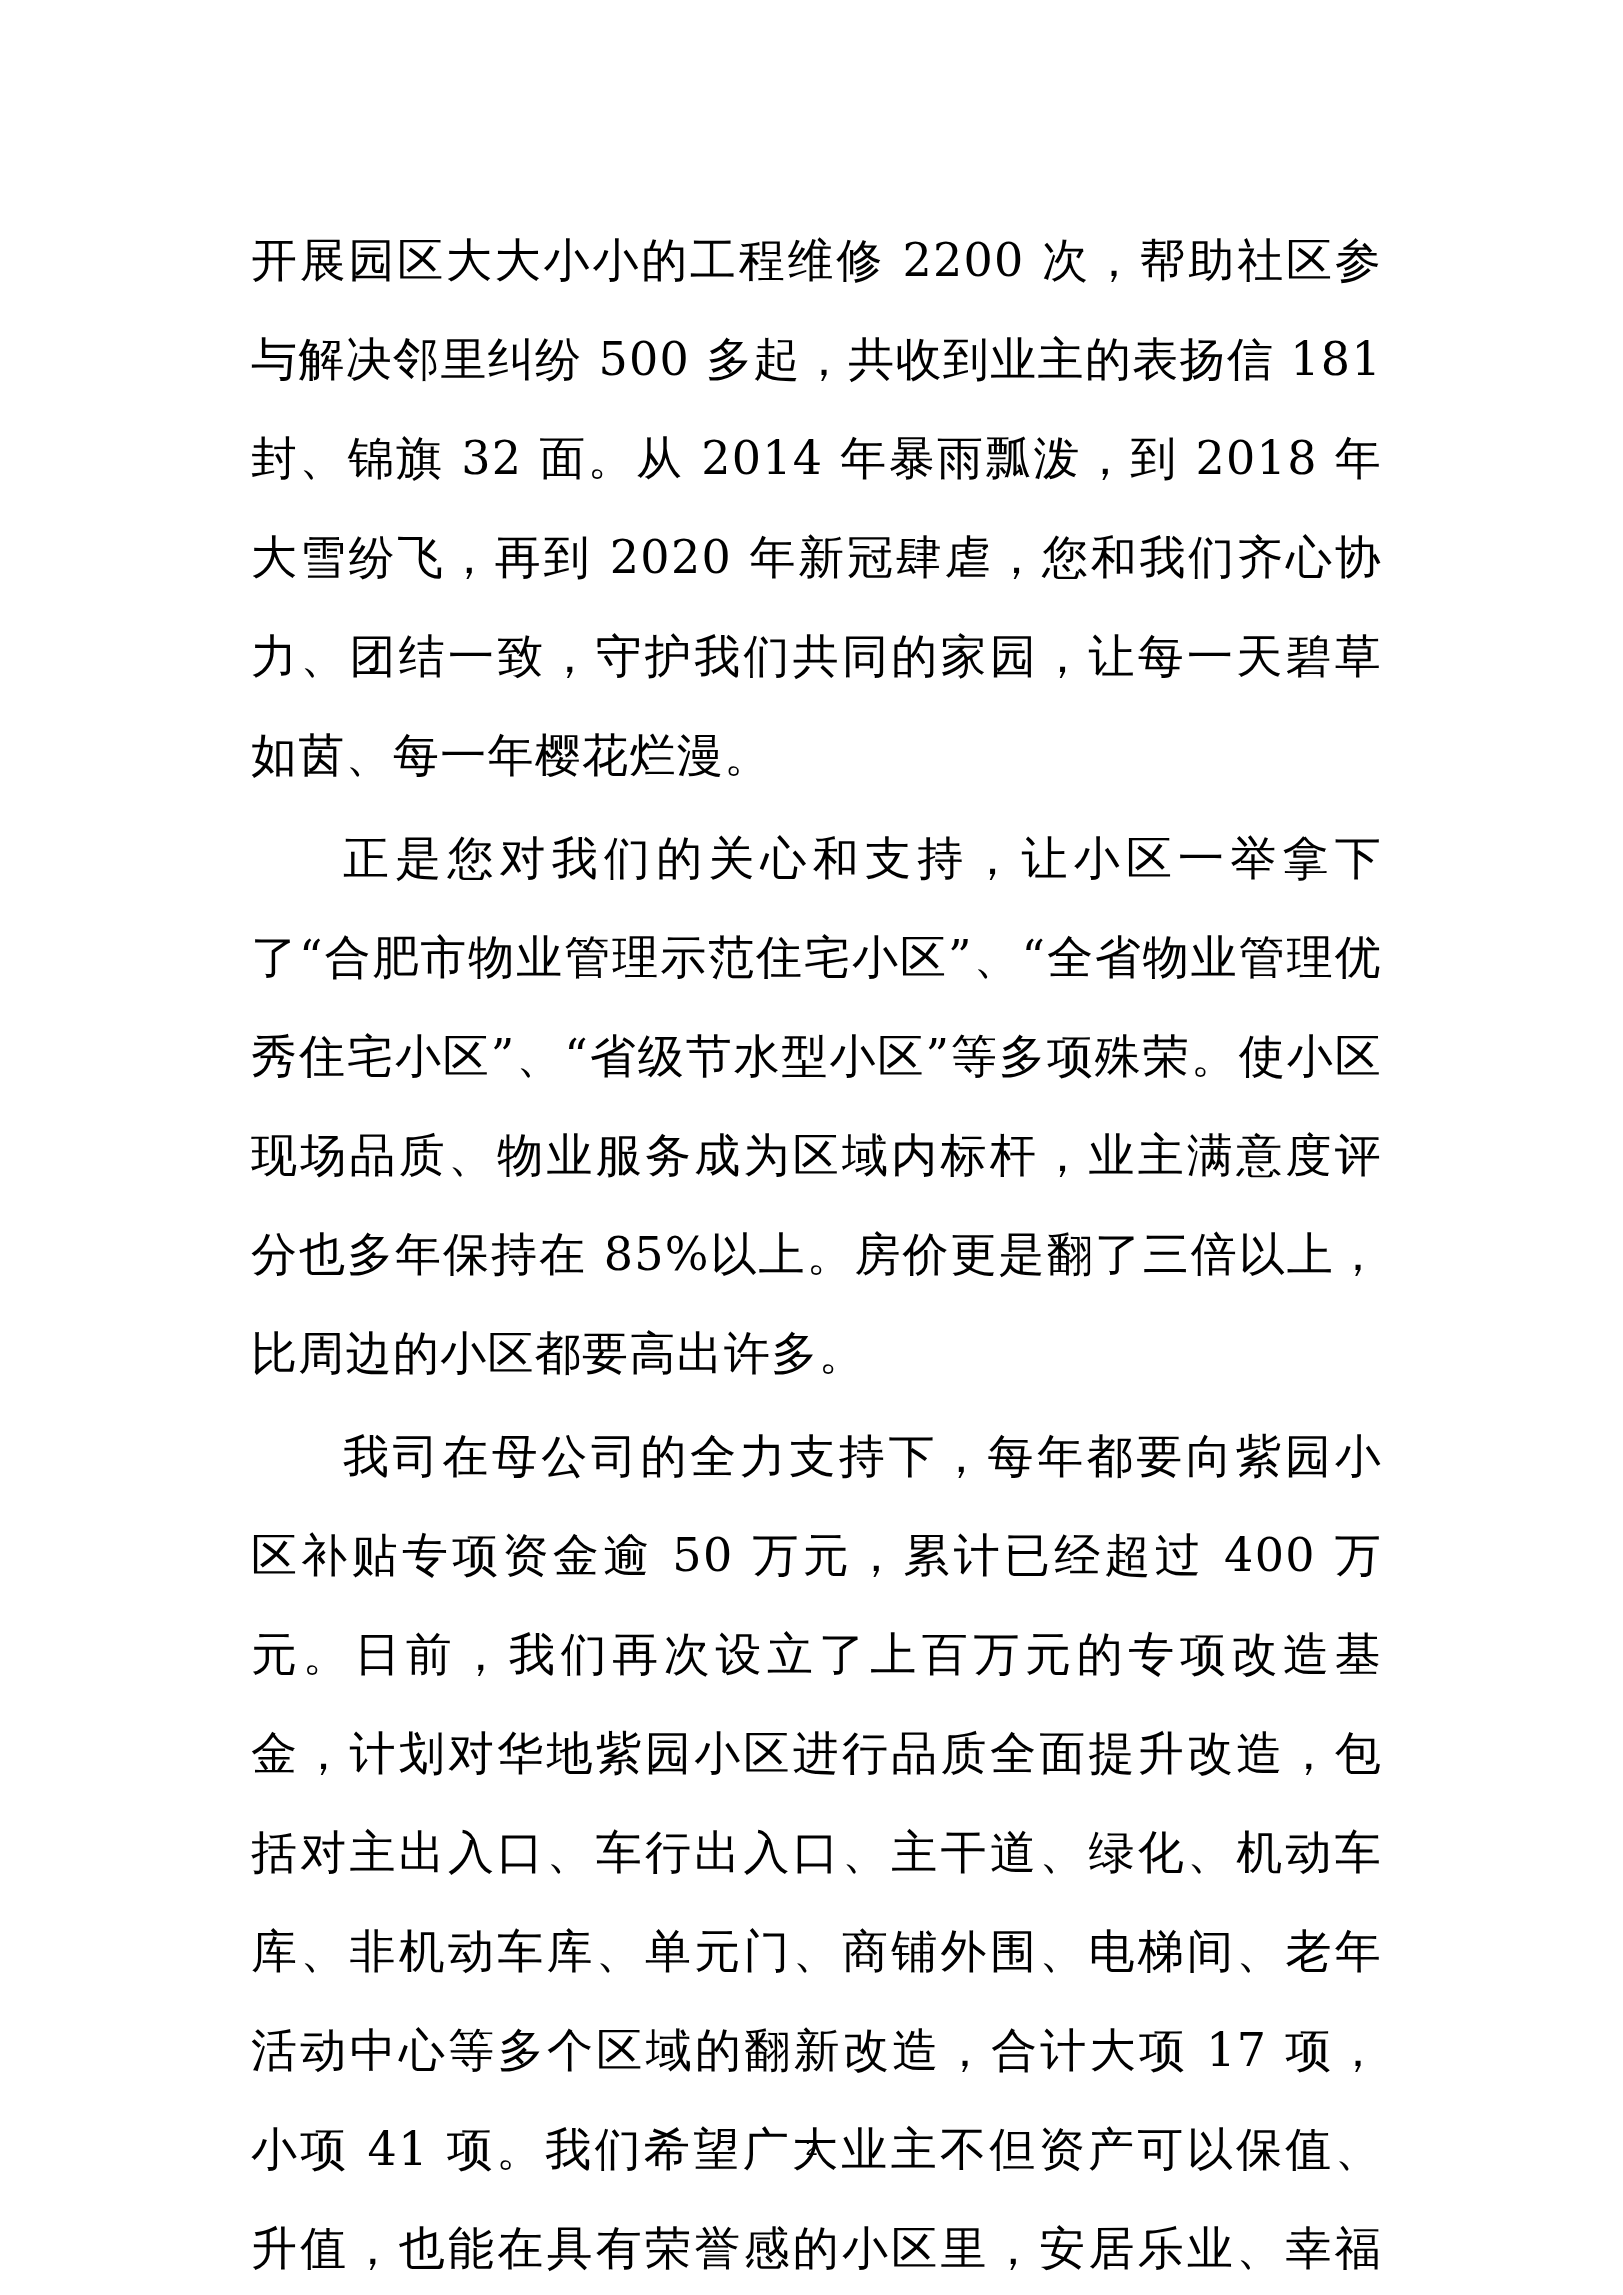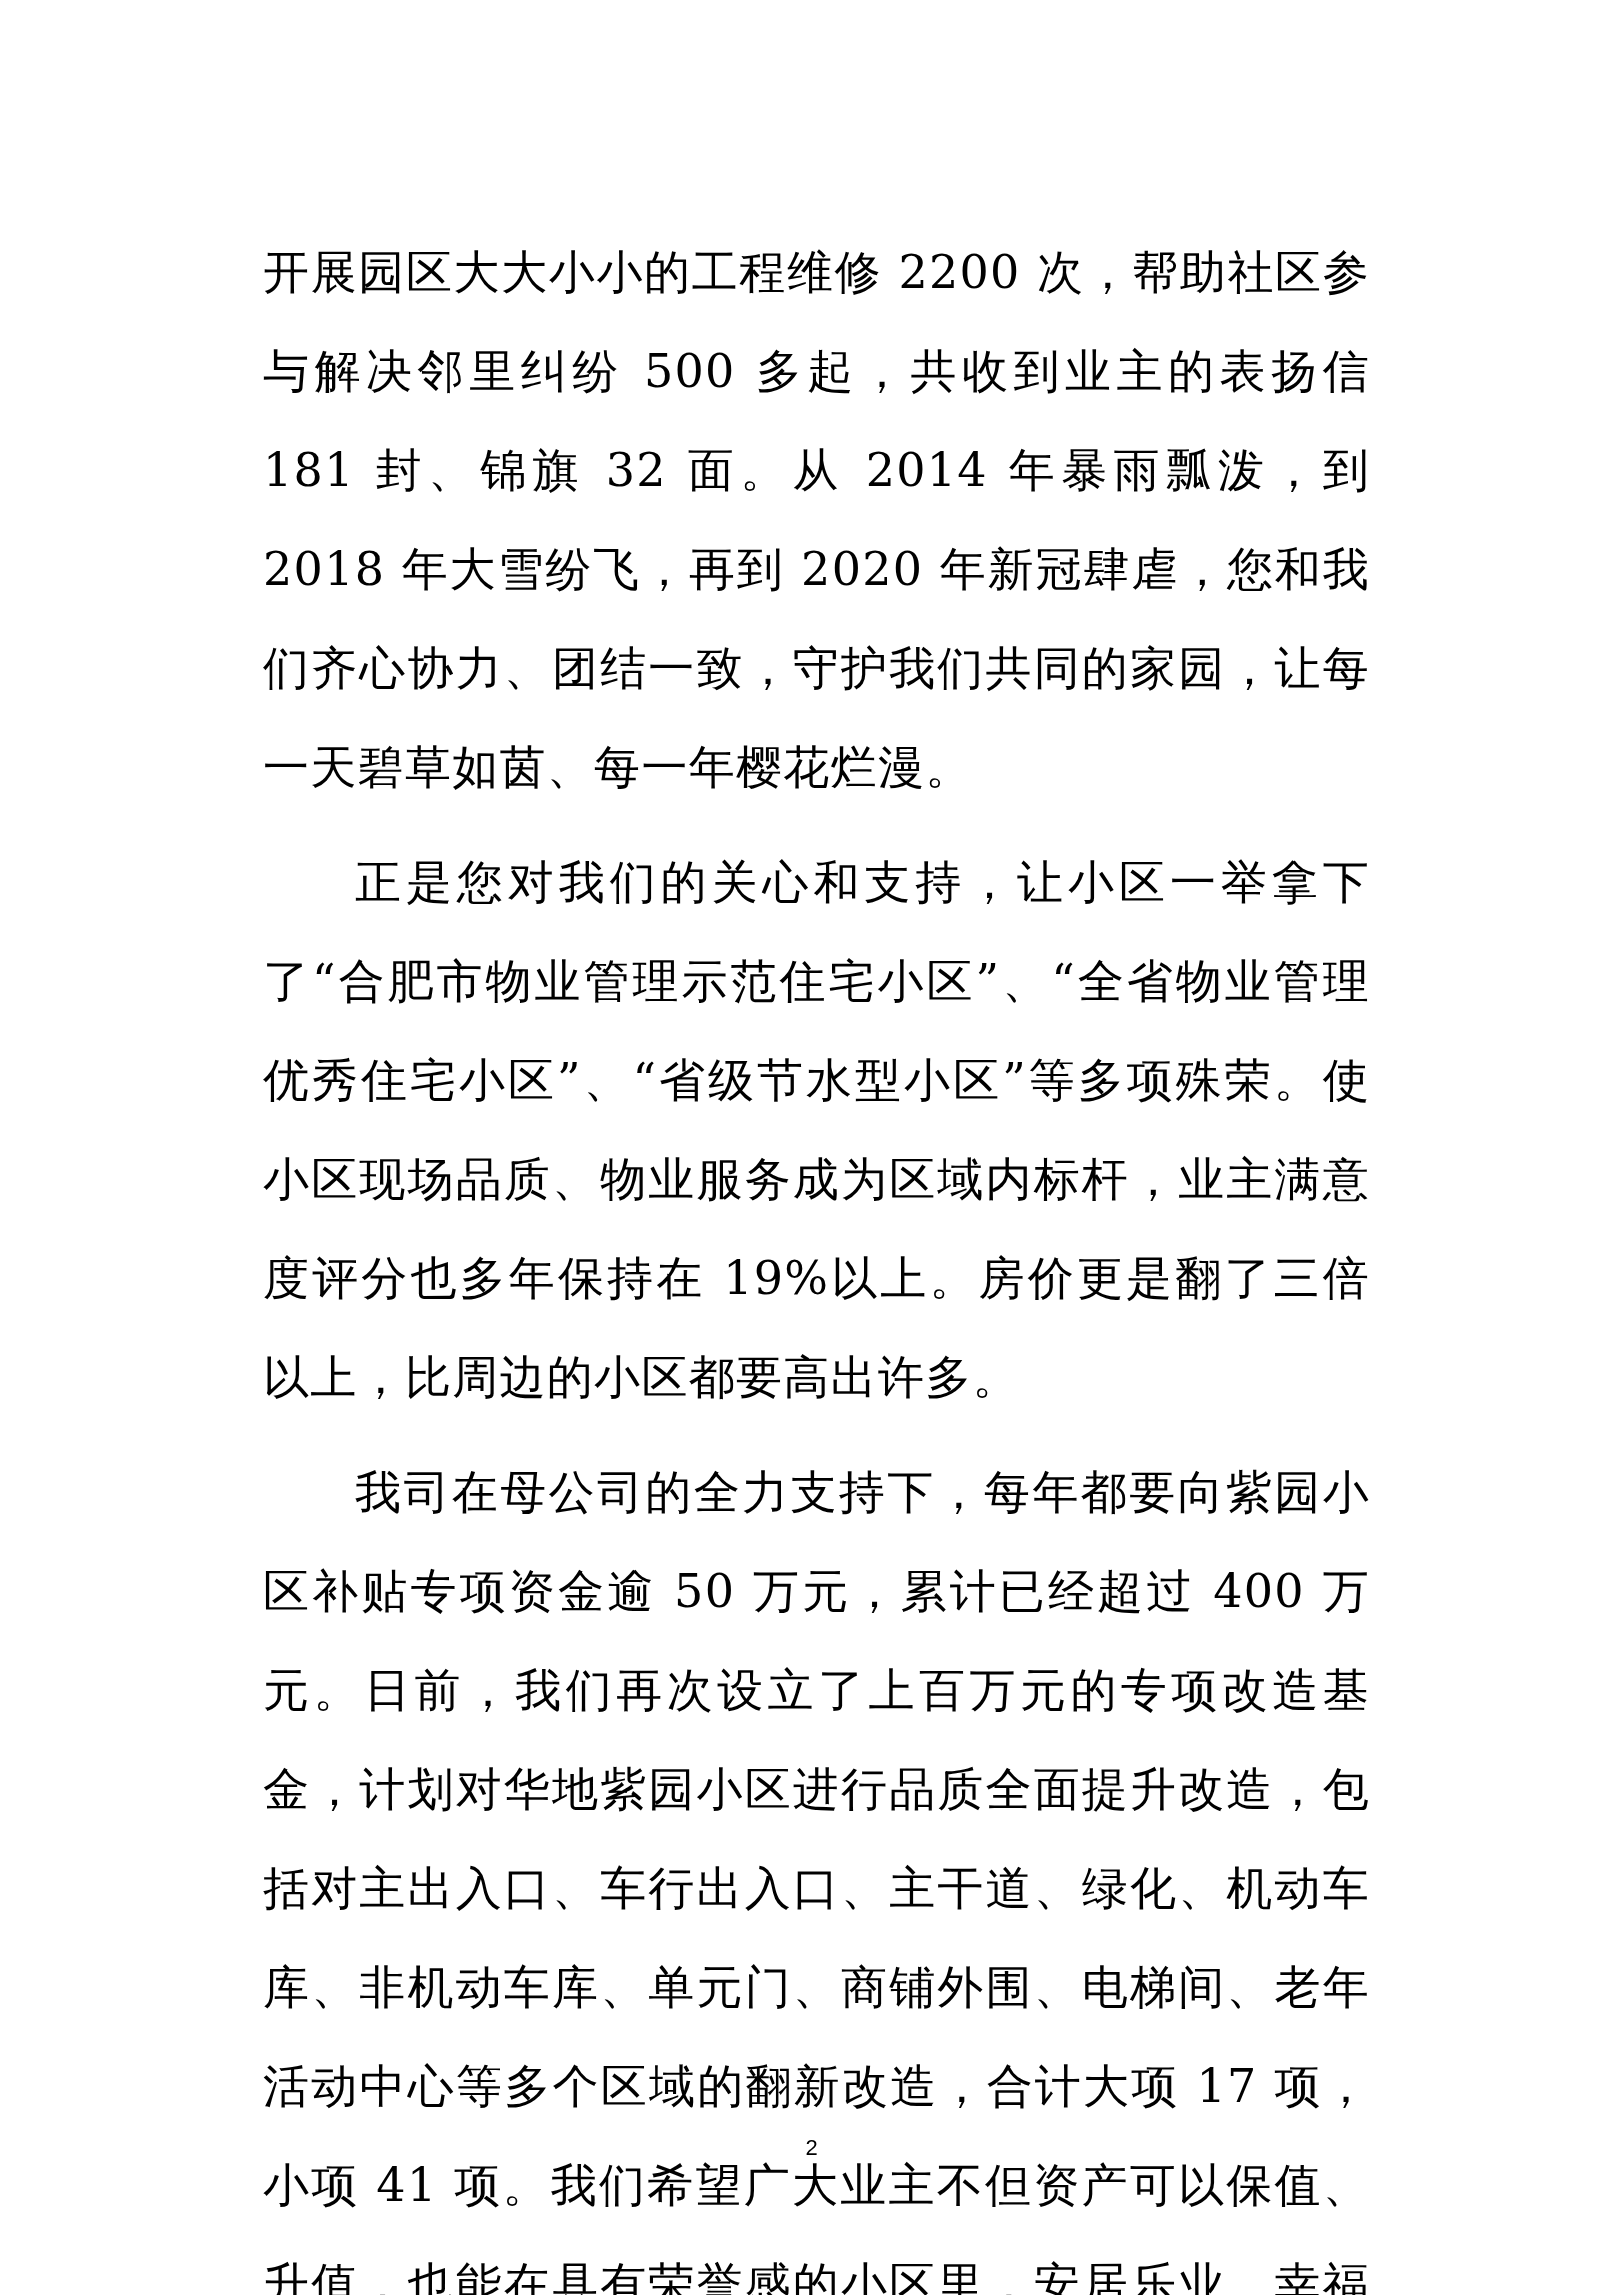--- a/index.html
+++ b/index.html
@@ -6,31 +6,31 @@
   body { width: 1623px; height: 2295px; position: relative; overflow: hidden; }
   .page {
     position: absolute; left: 0; top: 0; width: 1623px; height: 2295px; background: #fff;
   }
   .body-text {
     position: absolute; left: 247px; top: 207px; width: 1139px;
     font-family: "DejaVu Serif", "Liberation Serif", serif;
     font-size: 46px; line-height: 99px; color: #000;
     text-align: justify; letter-spacing: 1.3px;
   }
-  .para { margin: 16px; }
+  .para { margin: 4px; }
   .para.indent { text-indent: 92px; }
   .page-number {
     position: absolute; left: 0; width: 1623px; top: 2135px; text-align: center;
     font-family: "Liberation Sans", sans-serif; font-size: 22px; color: #000;
   }
 </style>
 </head>
 <body>
 
 <div class="page">
   <div class="body-text">
     <p class="para">开展园区大大小小的工程维修 2200 次，帮助社区参与解决邻里纠纷 500 多起，共收到业主的表扬信 181 封、锦旗 32 面。从 2014 年暴雨瓢泼，到 2018 年大雪纷飞，再到 2020 年新冠肆虐，您和我们齐心协力、团结一致，守护我们共同的家园，让每一天碧草如茵、每一年樱花烂漫。</p>
-    <p class="para indent">正是您对我们的关心和支持，让小区一举拿下了“合肥市物业管理示范住宅小区”、“全省物业管理优秀住宅小区”、“省级节水型小区”等多项殊荣。使小区现场品质、物业服务成为区域内标杆，业主满意度评分也多年保持在 19%以上。房价更是翻了三倍以上，比周边的小区都要高出许多。</p>
+    <p class="para indent">正是您对我们的关心和支持，让小区一举拿下了“合肥市物业管理示范住宅小区”、“全省物业管理优秀住宅小区”、“省级节水型小区”等多项殊荣。使小区现场品质、物业服务成为区域内标杆，业主满意度评分也多年保持在 85%以上。房价更是翻了三倍以上，比周边的小区都要高出许多。</p>
     <p class="para indent">我司在母公司的全力支持下，每年都要向紫园小区补贴专项资金逾 50 万元，累计已经超过 400 万元。日前，我们再次设立了上百万元的专项改造基金，计划对华地紫园小区进行品质全面提升改造，包括对主出入口、车行出入口、主干道、绿化、机动车库、非机动车库、单元门、商铺外围、电梯间、老年活动中心等多个区域的翻新改造，合计大项 17 项，小项 41 项。我们希望广大业主不但资产可以保值、升值，也能在具有荣誉感的小区里，安居乐业、幸福生活。为此我们很想继续为广大业主提供服务，进一步在区域内打造一个更具品牌价值的小区。但是因为这张《物业交接通知》，这一希望有可能暂时实现不了了。很多老业主也纷纷来电来函表达了深切关心，在这里，我们也请广大业主放心，只要</p>
   </div>
   <div class="page-number">2</div>
 </div>
 
 
 </body></html>

